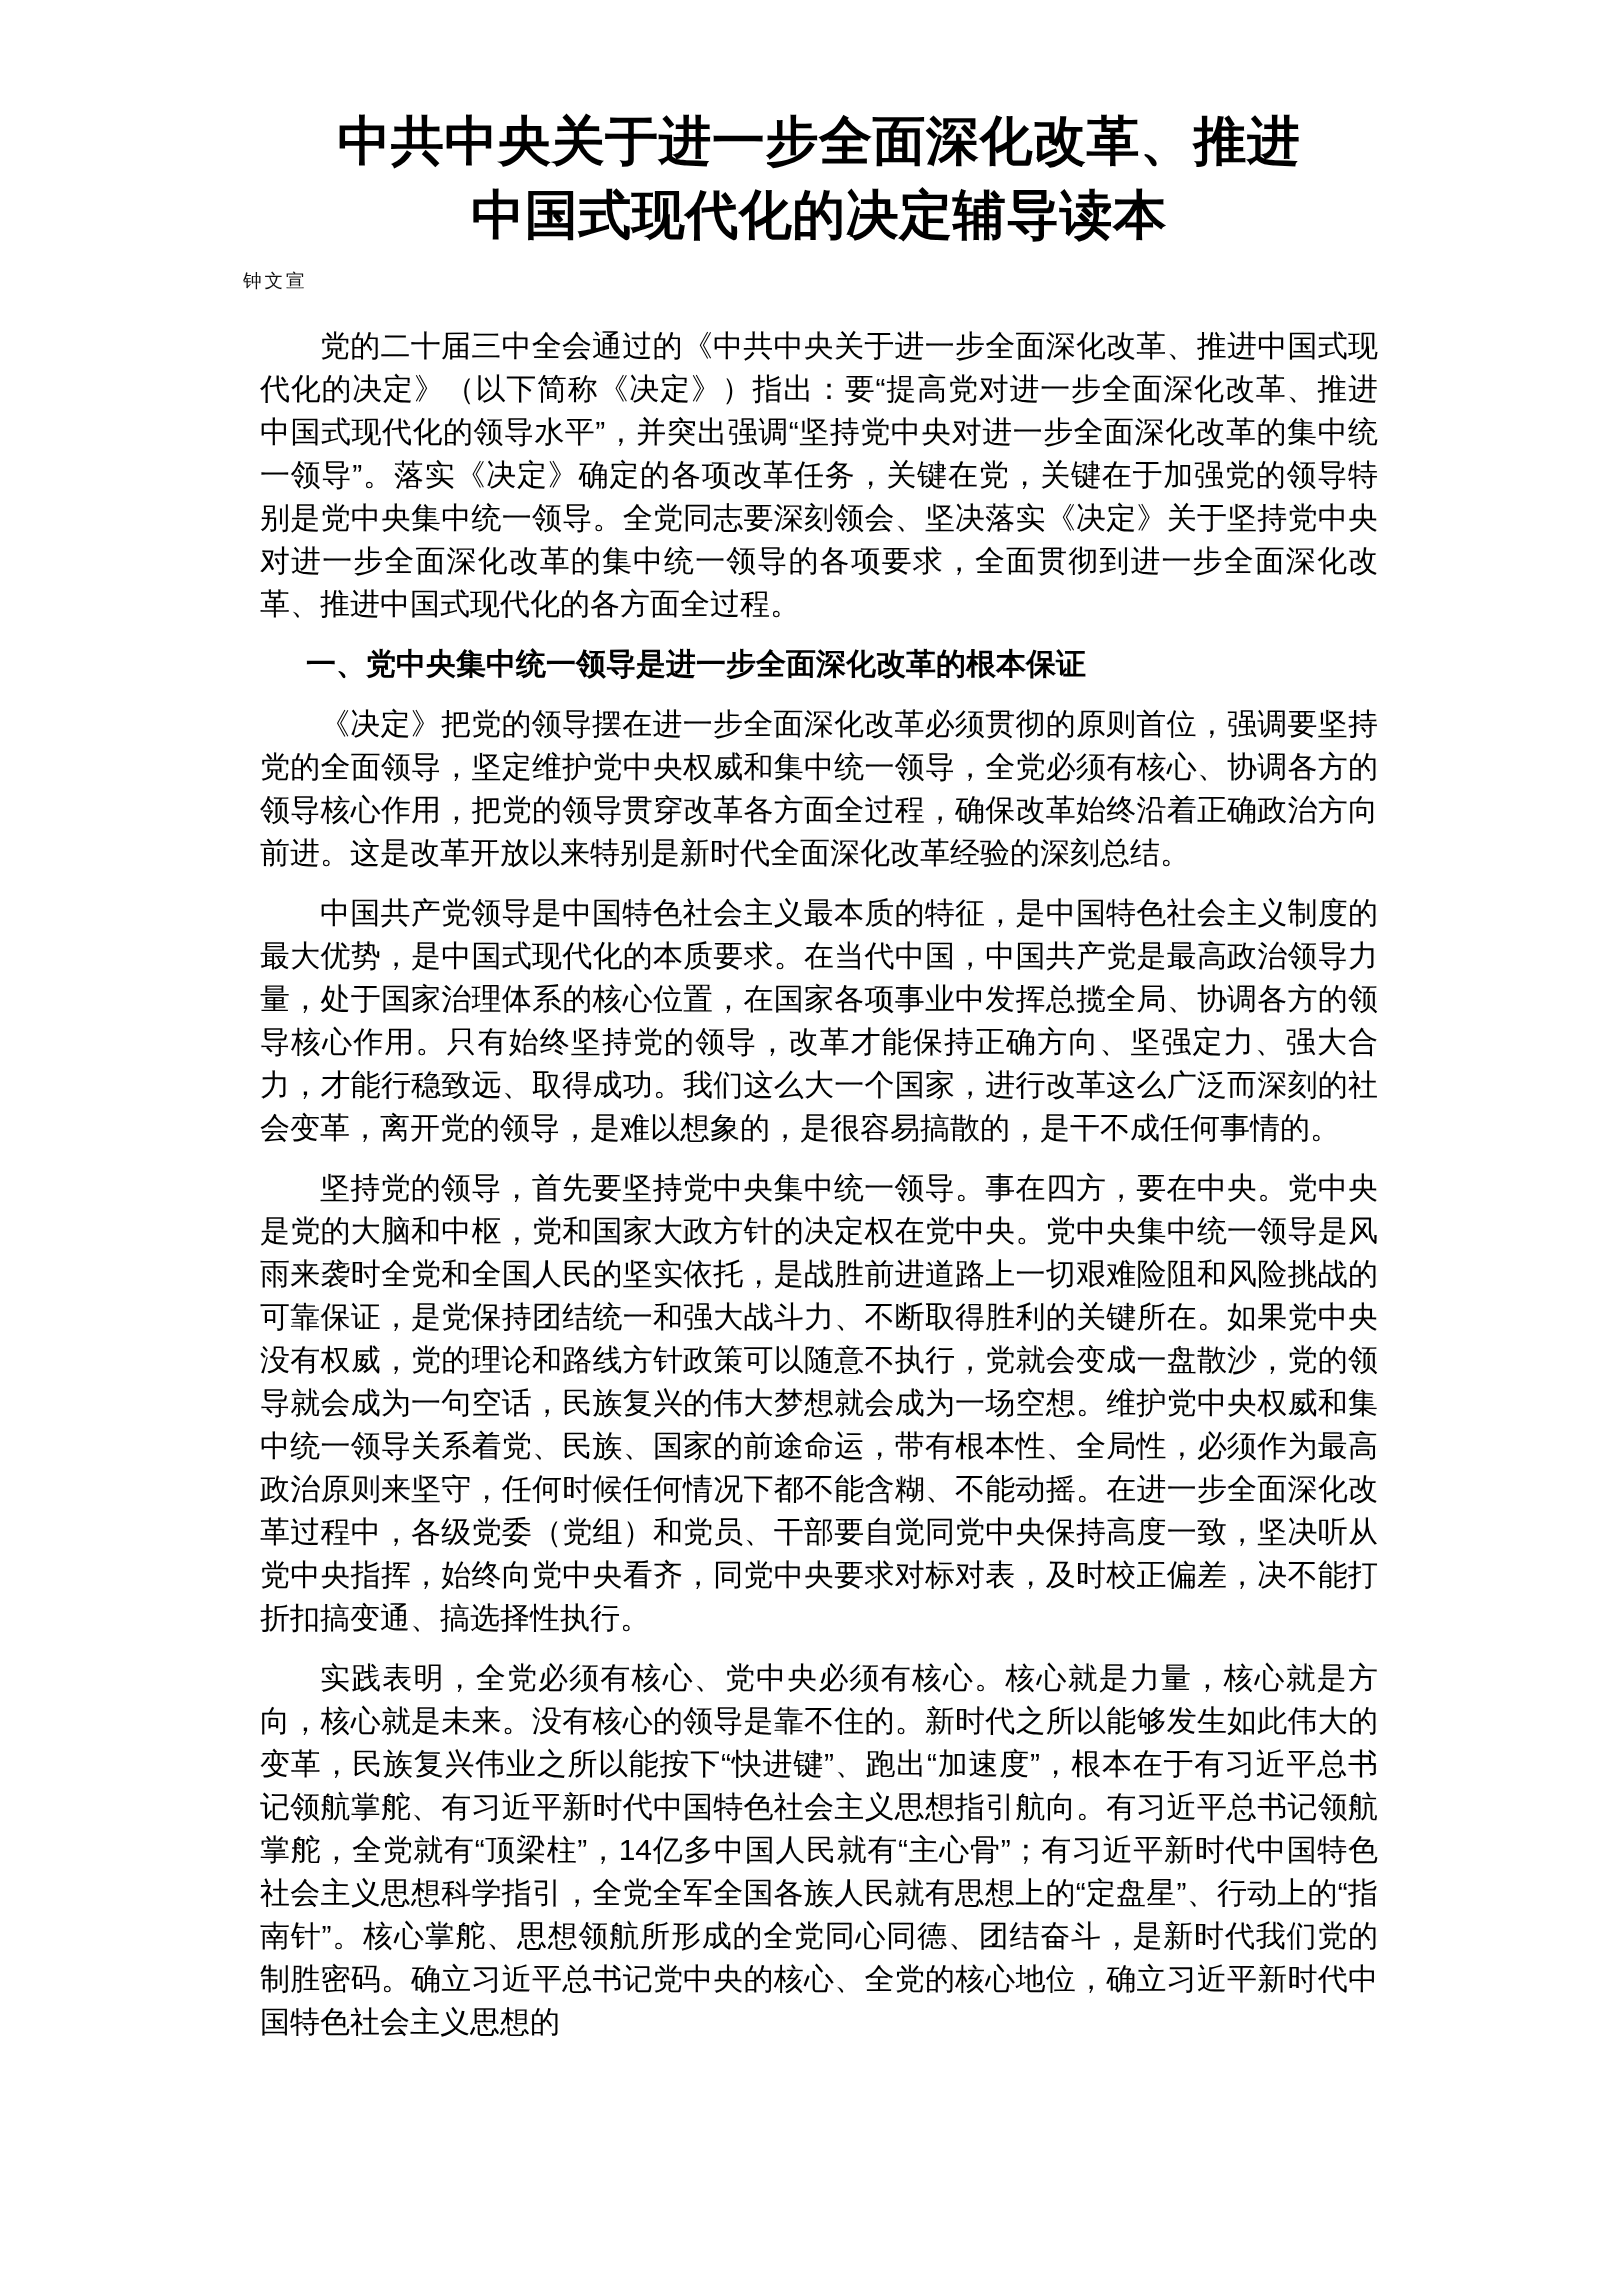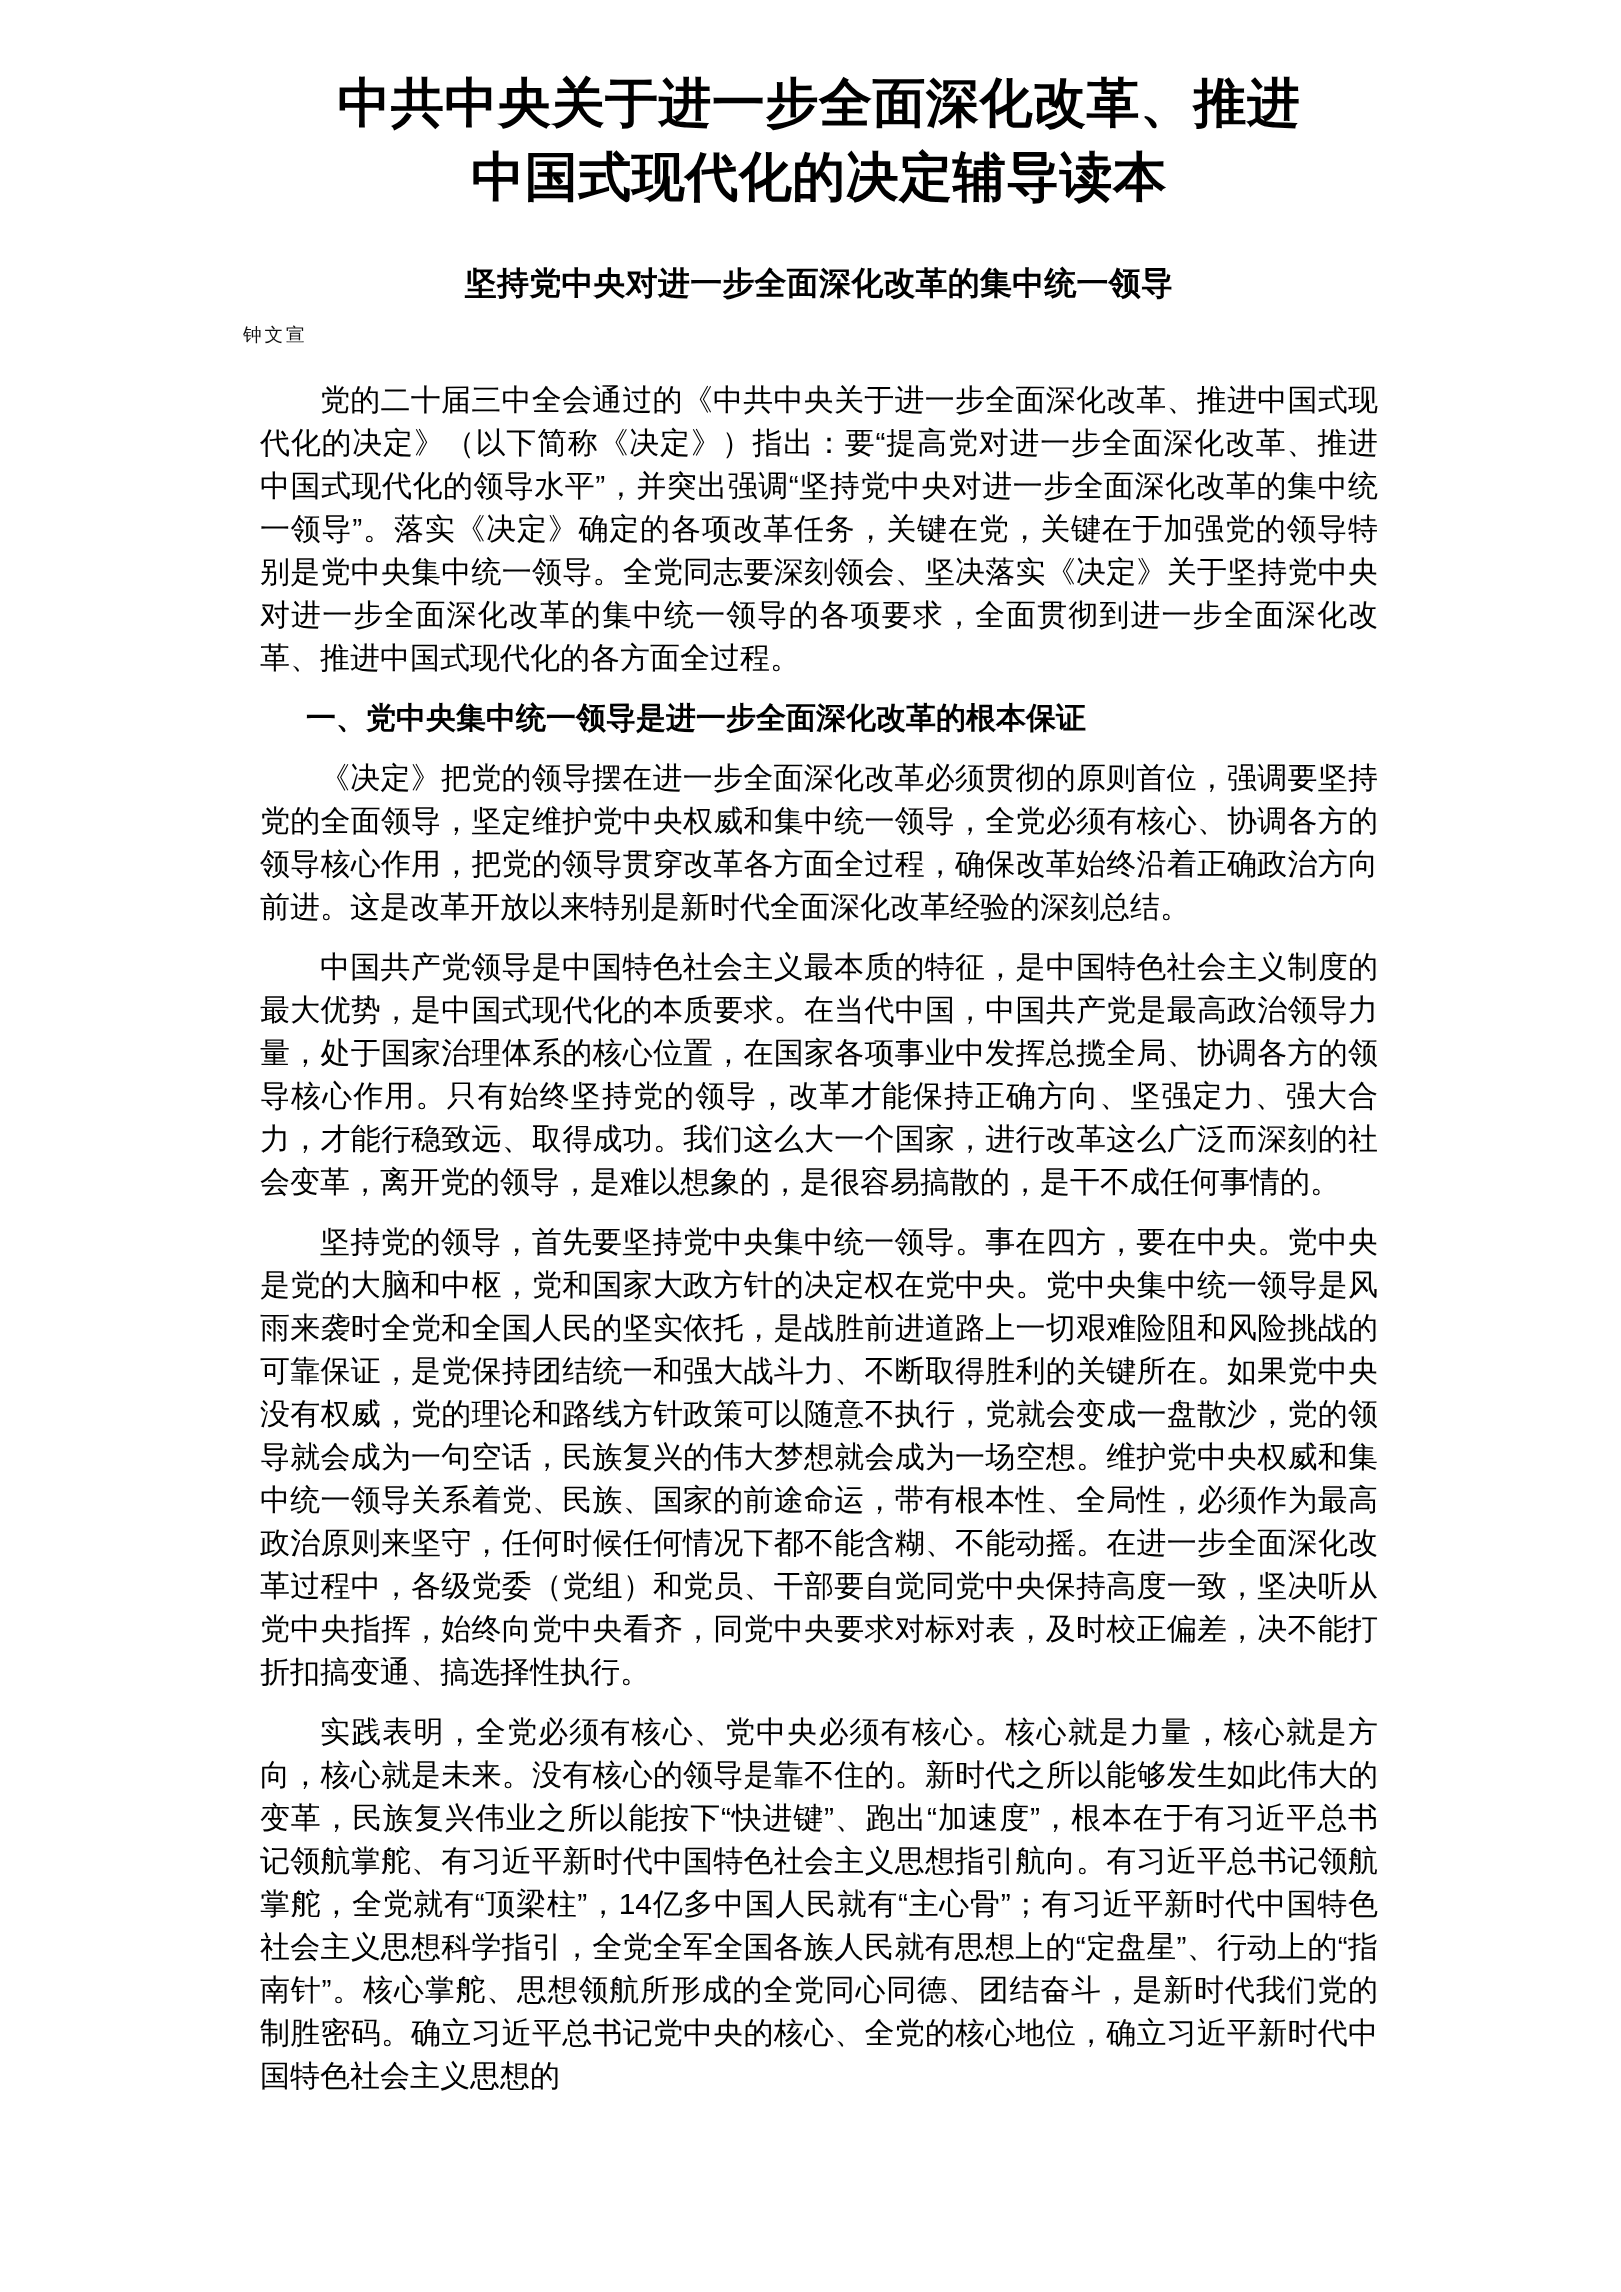--- a/index.html
+++ b/index.html
@@ -22,21 +22,21 @@
   }
   .content {
     position: absolute;
     left: 243px;
     top: 0;
     width: 1152px;
   }
 
   .doc-title {
     margin: 0;
-    padding-top: 66px;
+    padding-top: 104px;
     font-size: 53px;
     line-height: 74px;
     font-weight: 700;
     text-align: center;
     letter-spacing: 0.5px;
     font-family: "Liberation Serif", "DejaVu Serif", serif;
   }
   .doc-title .tline {
     display: block;
     white-space: nowrap;
@@ -91,21 +91,20 @@
 <body>
 
 <div class="page">
   <div class="content">
 
     <h1 class="doc-title">
       <span class="tline">中共中央关于进一步全面深化改革、推进</span>
       <span class="tline">中国式现代化的决定辅导读本</span>
     </h1>
 
-    <h2 class="section-title">坚持党中央对进一步全面深化改革的集中统一领导</h2>
 
     <div class="byline">钟文宣</div>
 
     <div class="body-block">
       <p class="para">党的二十届三中全会通过的《中共中央关于进一步全面深化改革、推进中国式现代化的决定》（以下简称《决定》）指出：要“提高党对进一步全面深化改革、推进中国式现代化的领导水平”，并突出强调“坚持党中央对进一步全面深化改革的集中统一领导”。落实《决定》确定的各项改革任务，关键在党，关键在于加强党的领导特别是党中央集中统一领导。全党同志要深刻领会、坚决落实《决定》关于坚持党中央对进一步全面深化改革的集中统一领导的各项要求，全面贯彻到进一步全面深化改革、推进中国式现代化的各方面全过程。</p>
       <p class="heading-num">一、党中央集中统一领导是进一步全面深化改革的根本保证</p>
       <p class="para">《决定》把党的领导摆在进一步全面深化改革必须贯彻的原则首位，强调要坚持党的全面领导，坚定维护党中央权威和集中统一领导，全党必须有核心、协调各方的领导核心作用，把党的领导贯穿改革各方面全过程，确保改革始终沿着正确政治方向前进。这是改革开放以来特别是新时代全面深化改革经验的深刻总结。</p>
       <p class="para">中国共产党领导是中国特色社会主义最本质的特征，是中国特色社会主义制度的最大优势，是中国式现代化的本质要求。在当代中国，中国共产党是最高政治领导力量，处于国家治理体系的核心位置，在国家各项事业中发挥总揽全局、协调各方的领导核心作用。只有始终坚持党的领导，改革才能保持正确方向、坚强定力、强大合力，才能行稳致远、取得成功。我们这么大一个国家，进行改革这么广泛而深刻的社会变革，离开党的领导，是难以想象的，是很容易搞散的，是干不成任何事情的。</p>
       <p class="para">坚持党的领导，首先要坚持党中央集中统一领导。事在四方，要在中央。党中央是党的大脑和中枢，党和国家大政方针的决定权在党中央。党中央集中统一领导是风雨来袭时全党和全国人民的坚实依托，是战胜前进道路上一切艰难险阻和风险挑战的可靠保证，是党保持团结统一和强大战斗力、不断取得胜利的关键所在。如果党中央没有权威，党的理论和路线方针政策可以随意不执行，党就会变成一盘散沙，党的领导就会成为一句空话，民族复兴的伟大梦想就会成为一场空想。维护党中央权威和集中统一领导关系着党、民族、国家的前途命运，带有根本性、全局性，必须作为最高政治原则来坚守，任何时候任何情况下都不能含糊、不能动摇。在进一步全面深化改革过程中，各级党委（党组）和党员、干部要自觉同党中央保持高度一致，坚决听从党中央指挥，始终向党中央看齐，同党中央要求对标对表，及时校正偏差，决不能打折扣搞变通、搞选择性执行。</p>
       <p class="para">实践表明，全党必须有核心、党中央必须有核心。核心就是力量，核心就是方向，核心就是未来。没有核心的领导是靠不住的。新时代之所以能够发生如此伟大的变革，民族复兴伟业之所以能按下“快进键”、跑出“加速度”，根本在于有习近平总书记领航掌舵、有习近平新时代中国特色社会主义思想指引航向。有习近平总书记领航掌舵，全党就有“顶梁柱”，14亿多中国人民就有“主心骨”；有习近平新时代中国特色社会主义思想科学指引，全党全军全国各族人民就有思想上的“定盘星”、行动上的“指南针”。核心掌舵、思想领航所形成的全党同心同德、团结奋斗，是新时代我们党的制胜密码。确立习近平总书记党中央的核心、全党的核心地位，确立习近平新时代中国特色社会主义思想的</p>

